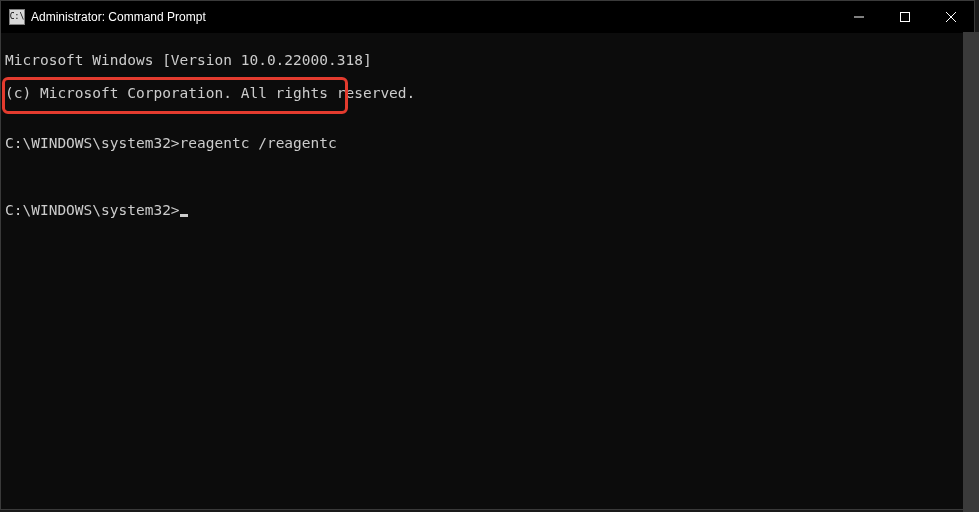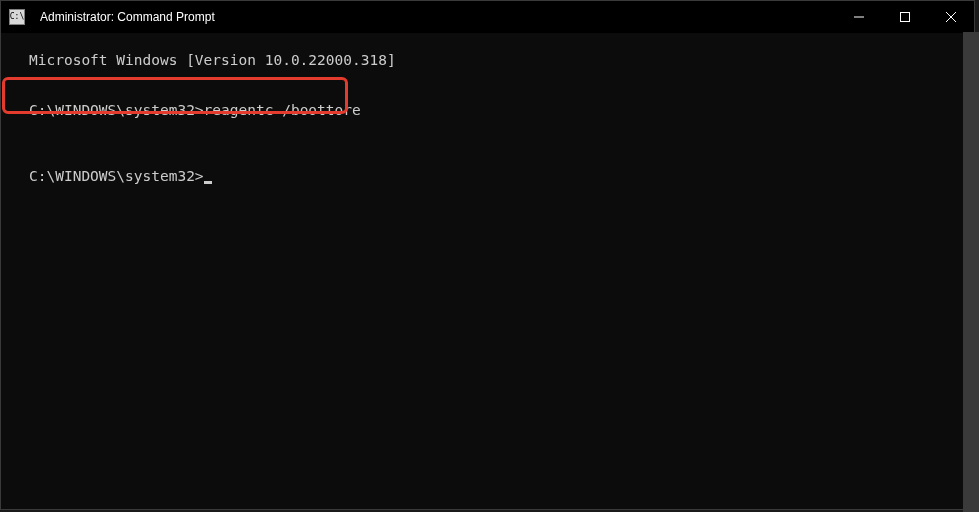--- a/index.html
+++ b/index.html
@@ -43,21 +43,20 @@
       justify-content: center;
       background: #d8d8d8;
       border: 1px solid #808080;
       font-size: 8px;
       color: #000;
       font-family: Consolas, monospace;
       line-height: 1;
     }
     .titlebar-title {
       flex: 1;
-      margin-left: 9px;
     }
     .titlebar-controls {
       display: flex;
       height: 100%;
     }
     .titlebar-btn {
       width: 46px;
       height: 100%;
       display: flex;
       align-items: center;
@@ -68,21 +67,20 @@
       flex: 1;
       background: #0c0c0c;
       color: #cccccc;
       font-family: Consolas, monospace;
       font-size: 14.5px;
       line-height: 1.15;
       padding: 2px 4px;
       white-space: pre;
       overflow: hidden;
       position: relative;
-      margin-left: 24px;
     }
     .scrollbar {
       position: absolute;
       right: 0;
       top: 32px;
       width: 16px;
       bottom: 0;
       background: #171717;
     }
     .scrollbar-thumb {
@@ -133,22 +131,23 @@
         <svg width="10" height="10" viewBox="0 0 10 10">
           <line x1="0" y1="0" x2="10" y2="10" stroke="#ffffff" stroke-width="1"></line>
           <line x1="10" y1="0" x2="0" y2="10" stroke="#ffffff" stroke-width="1"></line>
         </svg>
       </div>
     </div>
   </div>
 
   <div class="terminal">
 <span class="line">Microsoft Windows [Version 10.0.22000.318]</span>
+<span class="line">(c) Microsoft Corporation. All rights reserved.</span>
 <span class="line"></span>
-<span class="line"><span>C:\WINDOWS\system32&gt;</span><span>reagentc /boottore</span></span>
+<span class="line"><span>C:\WINDOWS\system32&gt;</span><span>reagentc /reagentc</span></span>
 <span class="line"></span>
 <span class="line"></span>
 <span class="line"><span>C:\WINDOWS\system32&gt;</span><span class="cursor"></span></span>
   </div>
 
   <div class="scrollbar">
     <div class="scrollbar-thumb"></div>
   </div>
 </div>
 

